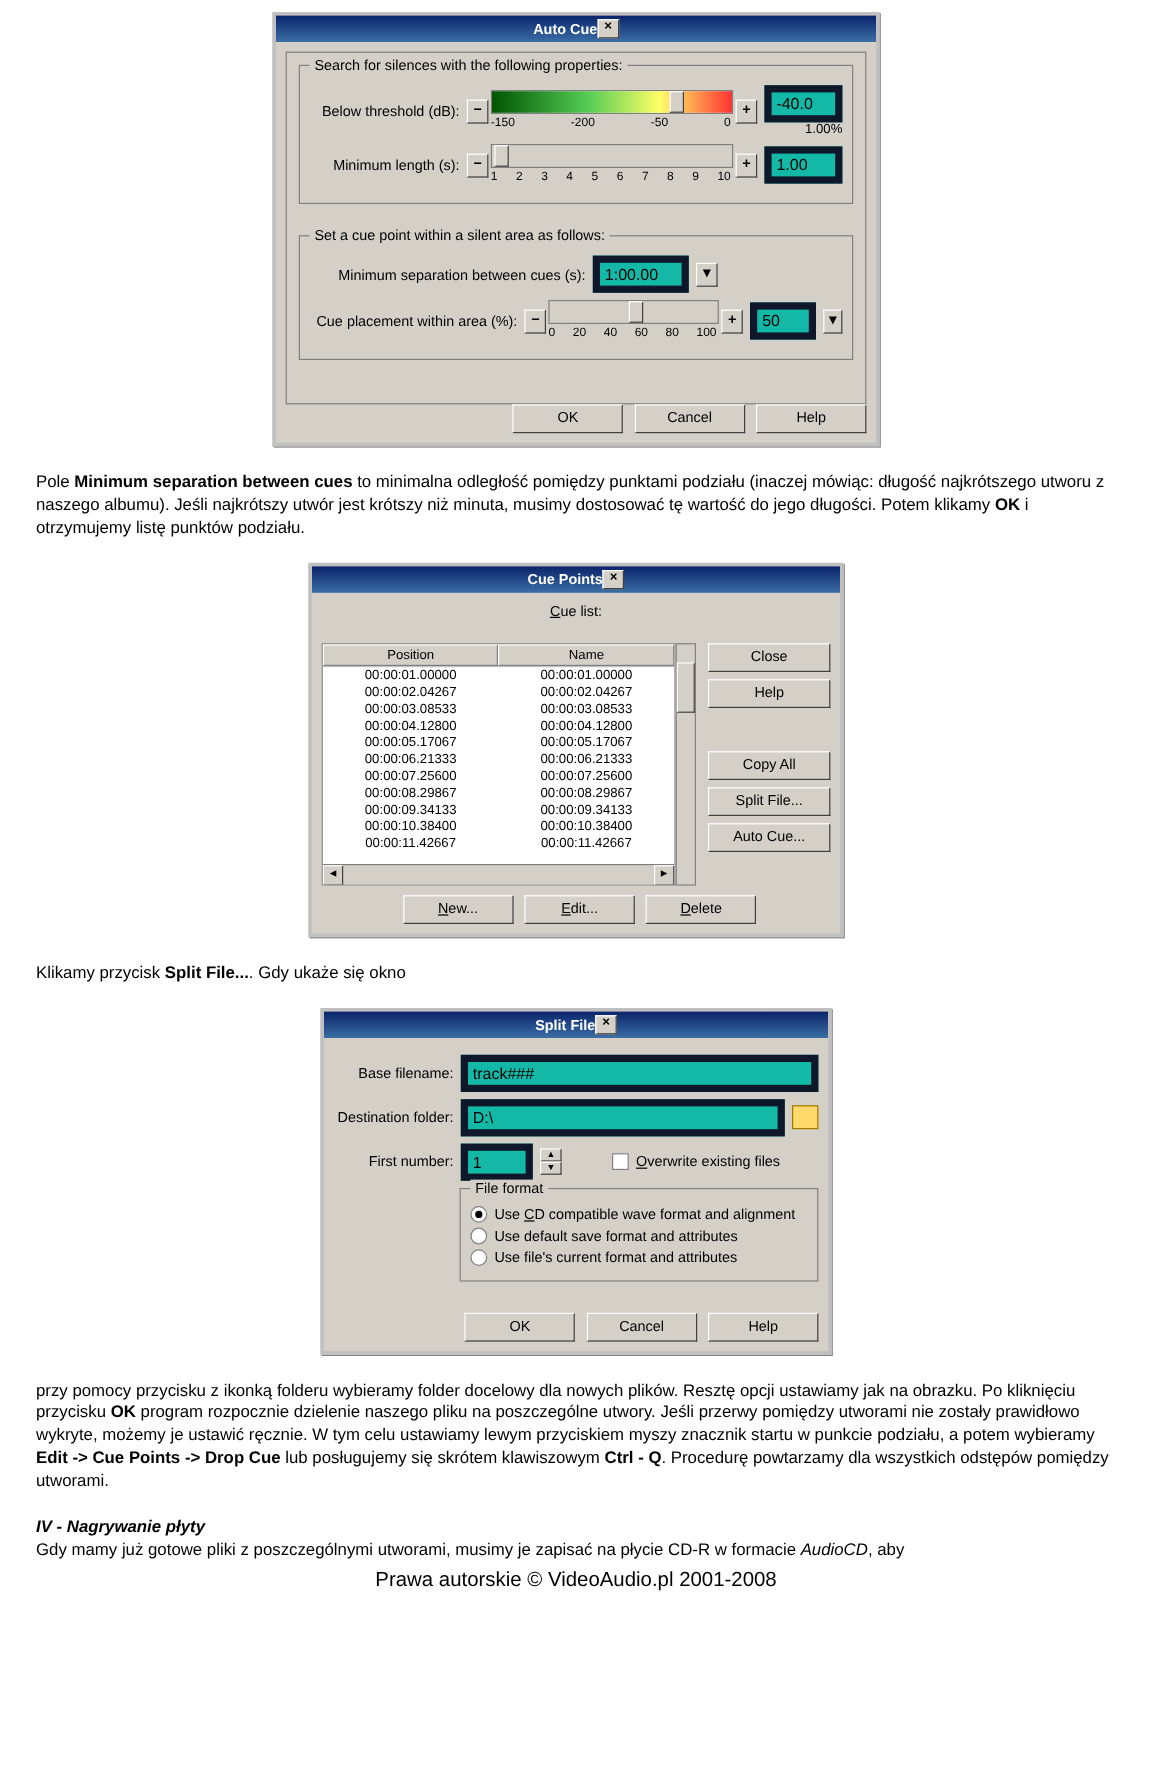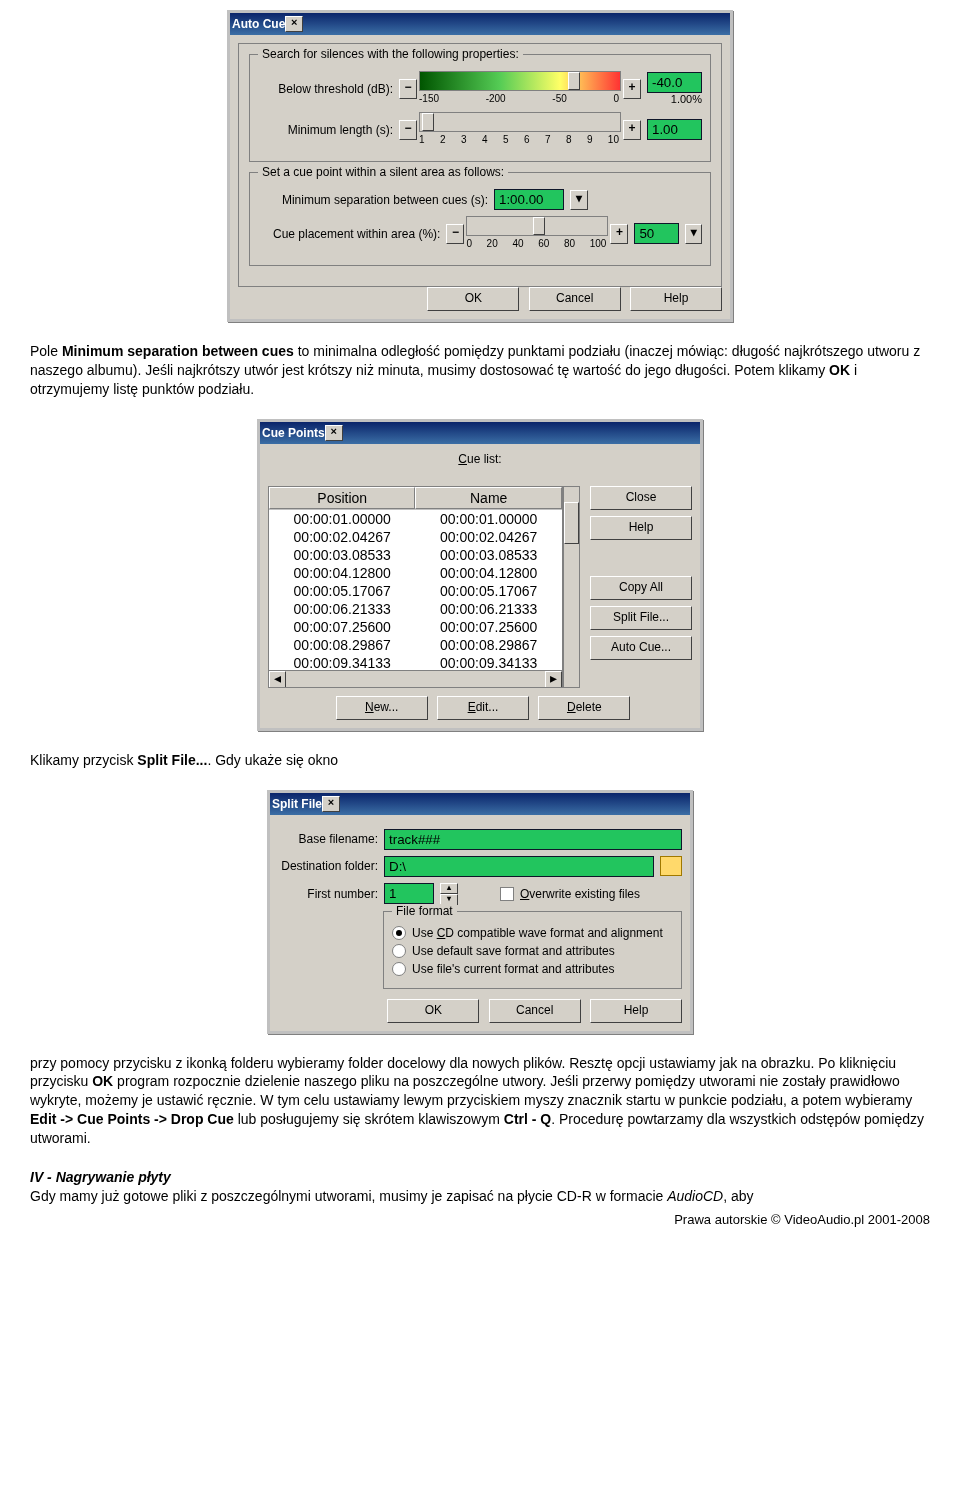--- a/index.html
+++ b/index.html
@@ -1,59 +1,59 @@
 <!DOCTYPE html>
 <html><head>
 <meta charset="utf-8">
 <style>
 body{margin:0;font-family:Tahoma,Arial,sans-serif;font-size:12px;background:#fff;color:#000;width:960px}
 .page{padding:10px 30px}
 .dlg{border:3px solid #c0c0c0;background:#d4d0c8;display:inline-block;box-shadow:1px 1px 0 #808080}
-.tb{background:linear-gradient(#0a246a,#3b6ea5);color:#fff;padding:3px 2px;font-weight:bold;display:flex;justify-content:flex-start;align-items:center}
+.tb{background:linear-gradient(#0a246a,#3b6ea5);color:#fff;padding:3px 22px;font-weight:bold;display:flex;justify-content:center;align-items:center}
 .xbtn{background:#d4d0c8;color:#000;width:16px;height:14px;border:1px solid #fff;border-right-color:#404040;border-bottom-color:#404040;font-family:Arial;font-weight:bold;font-size:11px;line-height:10px;text-align:center}
 .body{padding:8px}
 .tab{display:inline-block;border:1px solid #808080;border-bottom:none;background:#d4d0c8;padding:3px 10px;margin-right:2px}
 .tab.act{background:#d4d0c8;position:relative;top:1px}
 .tabpane{border:1px solid #808080;padding:10px;background:#d4d0c8}
-.grp{border:1px solid #808080;padding:10px 8px 8px;margin-bottom:10px;position:relative}
+.grp{border:1px solid #808080;padding:10px 8px 8px;margin-bottom:26px;position:relative}
 .grp-title{position:absolute;top:-8px;left:8px;background:#d4d0c8;padding:0 4px}
 .row{display:flex;align-items:center;margin:6px 0;gap:6px}
 .lbl{text-align:right}
 .slider{display:inline-flex;align-items:center;gap:2px}
 .sbtn{width:16px;height:18px;border:1px solid #fff;border-right-color:#404040;border-bottom-color:#404040;background:#d4d0c8;text-align:center;line-height:14px;font-weight:bold}
 .track{height:18px;background:#fff;border:1px solid #808080;position:relative}
 .grad{position:absolute;inset:0;background:linear-gradient(90deg,#005500,#55cc55 40%,#ffff66 70%,#ff3333)}
 .ticks{position:relative;font-size:10px;color:#000;display:flex;justify-content:space-between;padding:2px 0}
-.txtin{background:#22c55e;border:1px solid #0f172a;padding:2px 4px;font-family:inherit}
+.txtin{background:#14b8a6;border:6px solid #0f172a;padding:2px 4px;font-family:inherit}
 .btn{display:inline-block;min-width:70px;height:22px;line-height:20px;text-align:center;border:1px solid #fff;border-right-color:#404040;border-bottom-color:#404040;background:#d4d0c8;padding:0 10px;margin-left:6px}
 .btnrow{text-align:right;margin-top:0}
 .paragraph{font-family:Verdana,Arial,sans-serif;font-size:14px;line-height:1.35;margin:20px 0}
 .list{display:flex}
-.listbox{background:#fff;border:1px solid #808080;width:310px;height:200px;font-size:14px;overflow:hidden;position:relative}
+.listbox{background:#fff;border:1px solid #808080;width:310px;height:200px;font-size:11px;overflow:hidden;position:relative}
 .lh{display:flex;border-bottom:1px solid #c0c0c0}
 .lh div{border:1px solid #fff;border-right-color:#808080;border-bottom-color:#808080;background:#d4d0c8;padding:2px 6px;flex:1}
 .lr{display:flex}
 .lr div{padding:1px 6px;flex:1}
 .sb{width:16px;background:#d4d0c8;border:1px solid #808080;position:relative}
 .sb .thumb{position:absolute;top:15px;left:0;right:0;height:40px;background:#d4d0c8;border:1px solid #fff;border-right-color:#404040;border-bottom-color:#404040}
 .sidebtns{margin-left:10px}
 .sidebtns .btn{display:block;margin:0 0 6px 0;min-width:80px}
 .hsb{height:16px;background:#d4d0c8;border-top:1px solid #808080;position:absolute;bottom:0;left:0;right:0;display:flex;justify-content:space-between}
 .hsb span{width:15px;height:15px;border:1px solid #fff;border-right-color:#404040;border-bottom-color:#404040;text-align:center;line-height:12px}
 .radio{display:flex;align-items:flex-start;margin:4px 0;gap:6px}
 .rdot{width:12px;height:12px;border-radius:50%;background:#fff;border:1px solid #808080;display:inline-flex;align-items:center;justify-content:center}
 .rdot.sel::after{content:"";width:6px;height:6px;border-radius:50%;background:#000}
 .chk{width:12px;height:12px;background:#fff;border:1px solid #808080;display:inline-block}
 .folder-icon{width:20px;height:18px;background:#ffd96b;border:1px solid #a07800;display:inline-block}
 .thumb2{position:absolute;top:0;bottom:0;width:10px;background:#d4d0c8;border:1px solid #fff;border-right-color:#404040;border-bottom-color:#404040}
 u{text-decoration:underline}
 b{font-weight:bold}
 i{font-style:italic}
 .center{text-align:center}
-.footer{text-align:right;font-size:13px;margin-top:6px}
+.footer{text-align:center;font-size:17px;margin-top:6px}
 </style>
 </head>
 <body>
 
 <div class="page">
 
 <div class="center">
 <div class="dlg" style="width:500px">
   <div class="tb">
     <span>Auto Cue</span>

